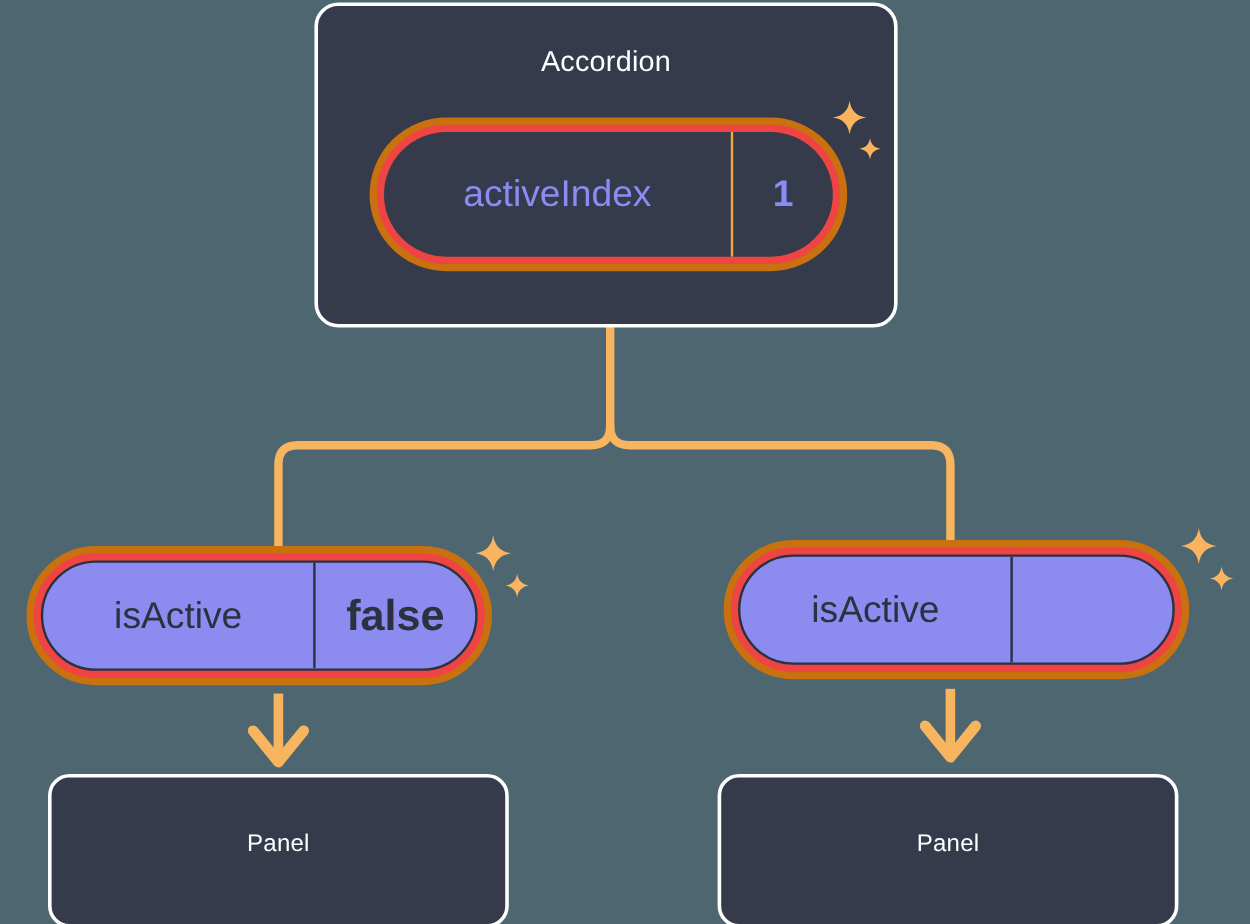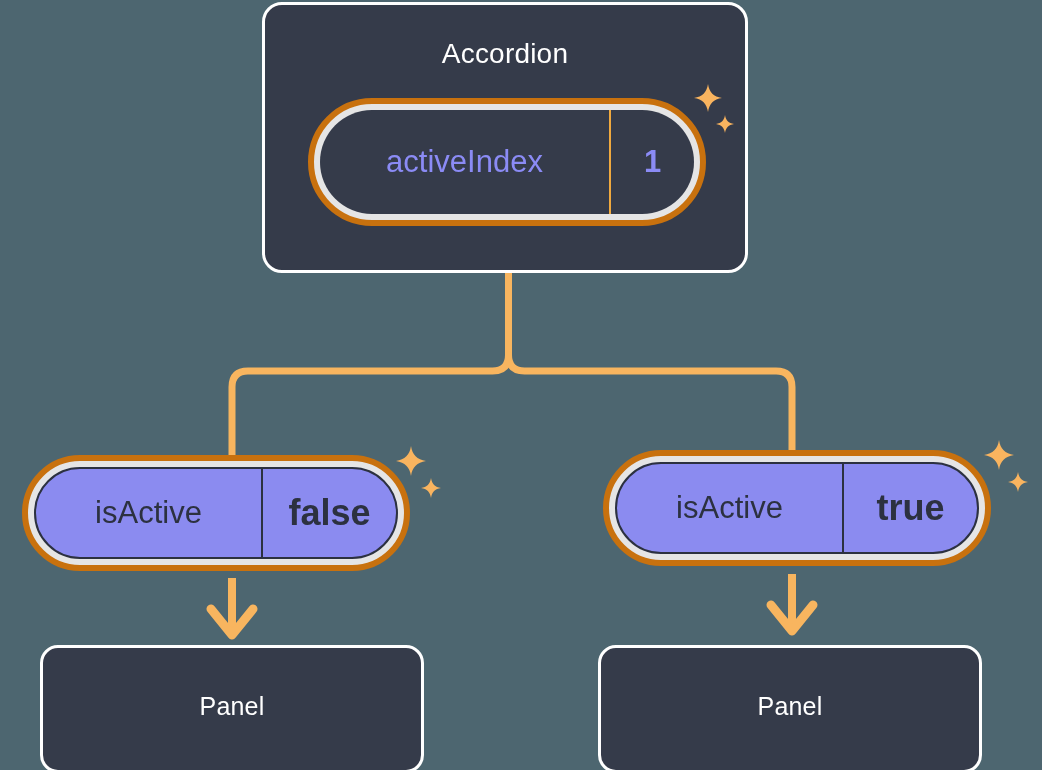--- a/index.html
+++ b/index.html
@@ -49,44 +49,44 @@
   }
 
   #accordion-card {
     left: 262px;
     top: 2px;
     width: 486px;
     height: 271px;
     border-radius: 20px;
   }
   #accordion-card .card-title {
-    font-size: 28px;
+    font-size: 24px;
     margin-top: 33px;
   }
 
   .panel-card {
     width: 384px;
     height: 128px;
     border-radius: 18px;
   }
   #panel-left  { left: 40px;  top: 645px; }
   #panel-right { left: 598px; top: 645px; }
   .panel-card .card-title {
-    font-size: 25px;
+    font-size: 20px;
     margin-top: 44px;
   }
 
   
   .pill {
     position: absolute;
     z-index: 3;
     box-sizing: border-box;
     border-radius: 999px;
     border: 6px solid #C8710E;           
-    background: #e5e5e5;                  
+    background: #ef4444;                  
     padding: 6px;                         
     display: flex;
     align-items: stretch;
   }
   .pill-inner {
     flex: 1 1 auto;
     display: flex;
     align-items: stretch;
     border-radius: 999px;
     overflow: hidden;
@@ -218,21 +218,20 @@
   </div>
   <div class="sparkle" style="left:421px; top:478px;">
     <svg width="20" height="20" viewBox="0 0 24 24">
       <path d="M12 0 C13.1 7.2 16.8 10.9 24 12 C16.8 13.1 13.1 16.8 12 24 C10.9 16.8 7.2 13.1 0 12 C7.2 10.9 10.9 7.2 12 0 Z" fill="#f9b45f"></path>
     </svg>
   </div>
 
   <div id="pill-right" class="pill pill-state">
     <div class="pill-inner">
       <div class="pill-key">isActive</div>
-      <div class="pill-val">true</div>
     </div>
   </div>
   <div class="sparkle" style="left:984px; top:440px;">
     <svg width="30" height="30" viewBox="0 0 24 24">
       <path d="M12 0 C13.1 7.2 16.8 10.9 24 12 C16.8 13.1 13.1 16.8 12 24 C10.9 16.8 7.2 13.1 0 12 C7.2 10.9 10.9 7.2 12 0 Z" fill="#f9b45f"></path>
     </svg>
   </div>
   <div class="sparkle" style="left:1008px; top:472px;">
     <svg width="20" height="20" viewBox="0 0 24 24">
       <path d="M12 0 C13.1 7.2 16.8 10.9 24 12 C16.8 13.1 13.1 16.8 12 24 C10.9 16.8 7.2 13.1 0 12 C7.2 10.9 10.9 7.2 12 0 Z" fill="#f9b45f"></path>

